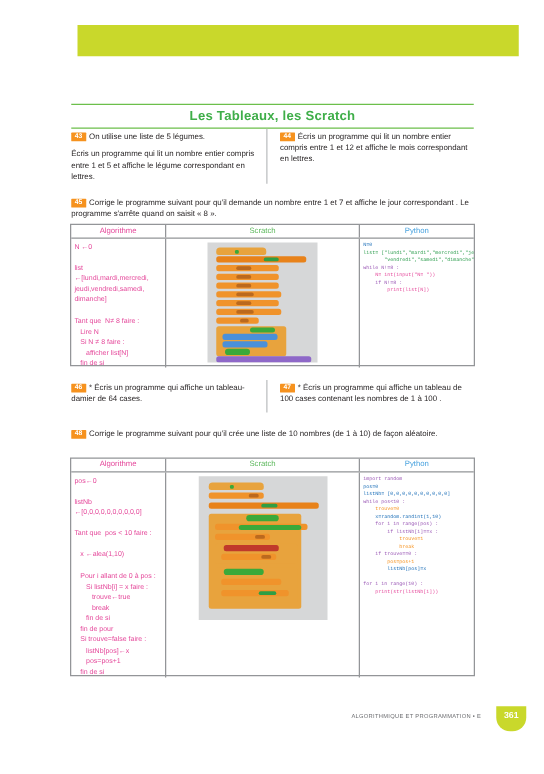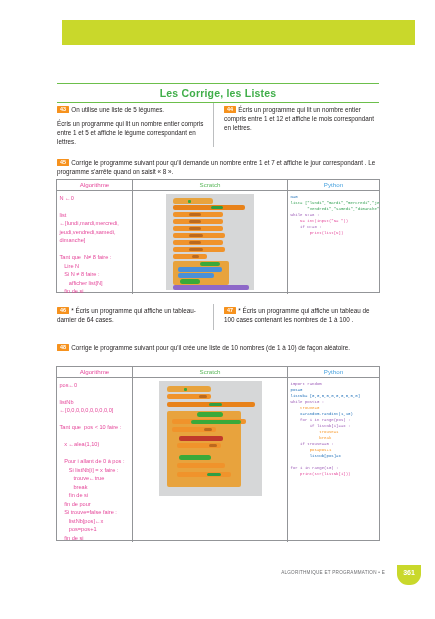--- a/index.html
+++ b/index.html
@@ -91,21 +91,21 @@
 </style>
 </head>
 <body>
 
 <div class="page">
 
   <div class="banner"></div>
 
   <div class="title-wrap">
     <div class="rule"></div>
-    <div class="sec-title">Les Corrige, les Listes</div>
+    <div class="sec-title">Les Tableaux, les Scratch</div>
     <div class="rule thin"></div>
   </div>
 
   <div class="ex" style="left:57px;top:105px;width:148px;">
     <p><span class="num">43</span><span>On utilise une liste de 5 légumes.</span></p>
     <p>Écris un programme qui lit un nombre entier compris entre 1 et 5 et affiche le légume correspondant en lettres.</p>
   </div>
 
   <div class="vdiv" style="left:213px;top:103px;height:44px;"></div>
 

